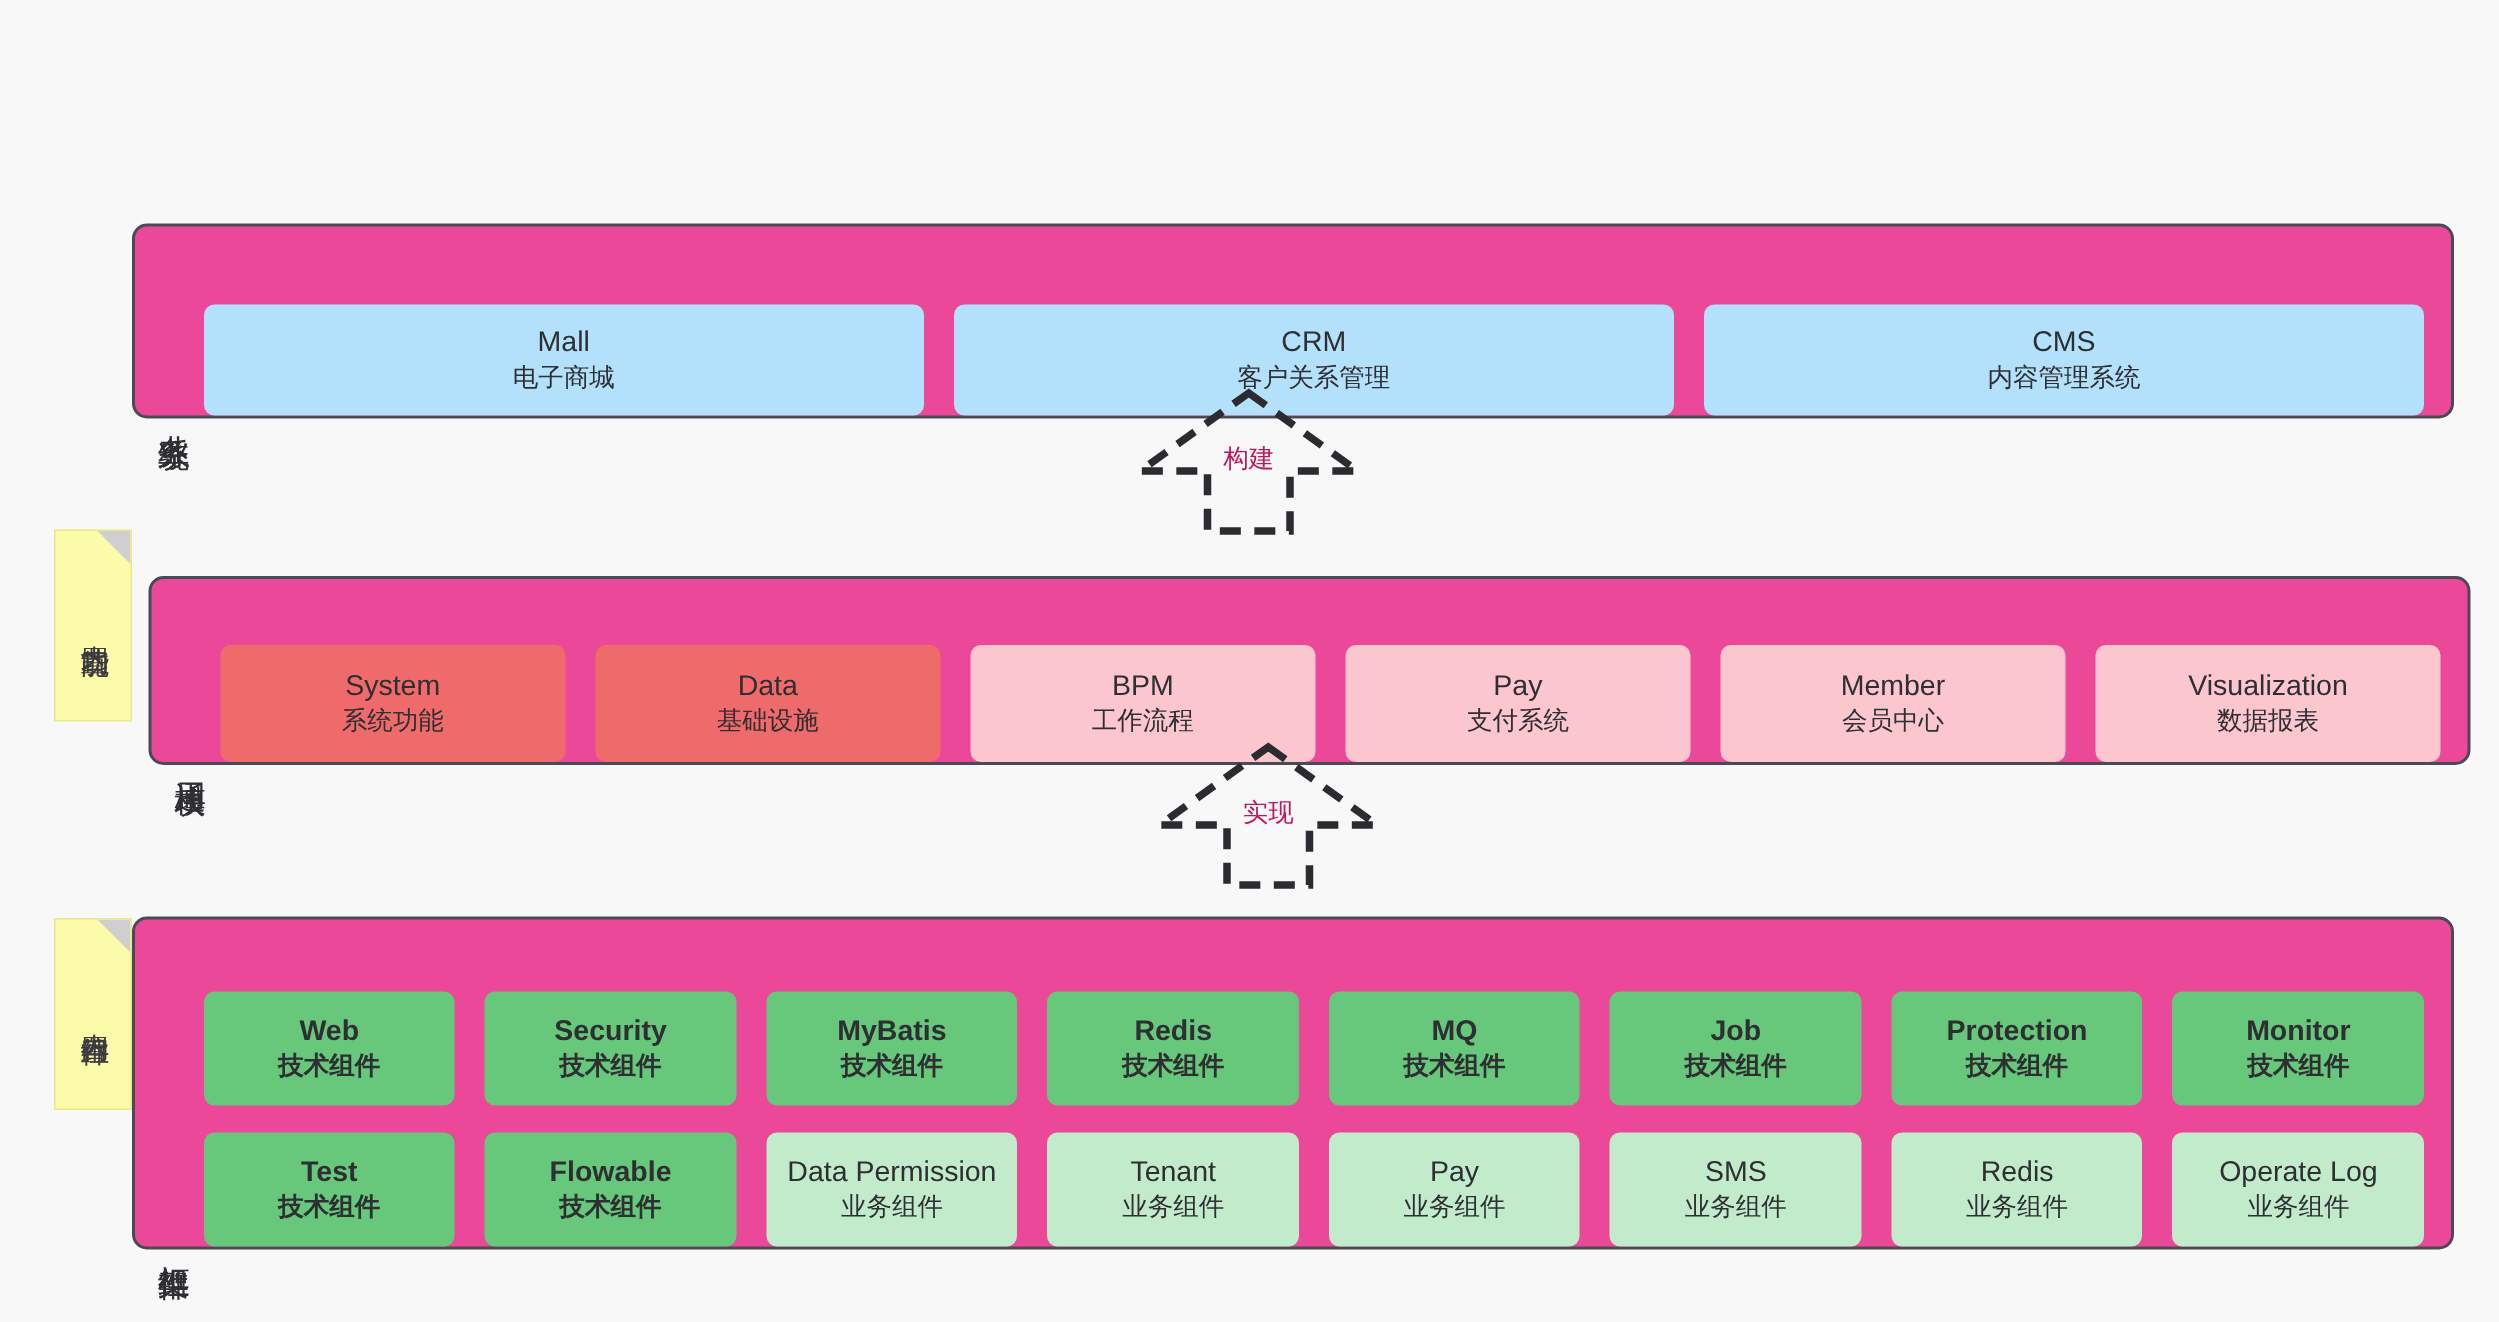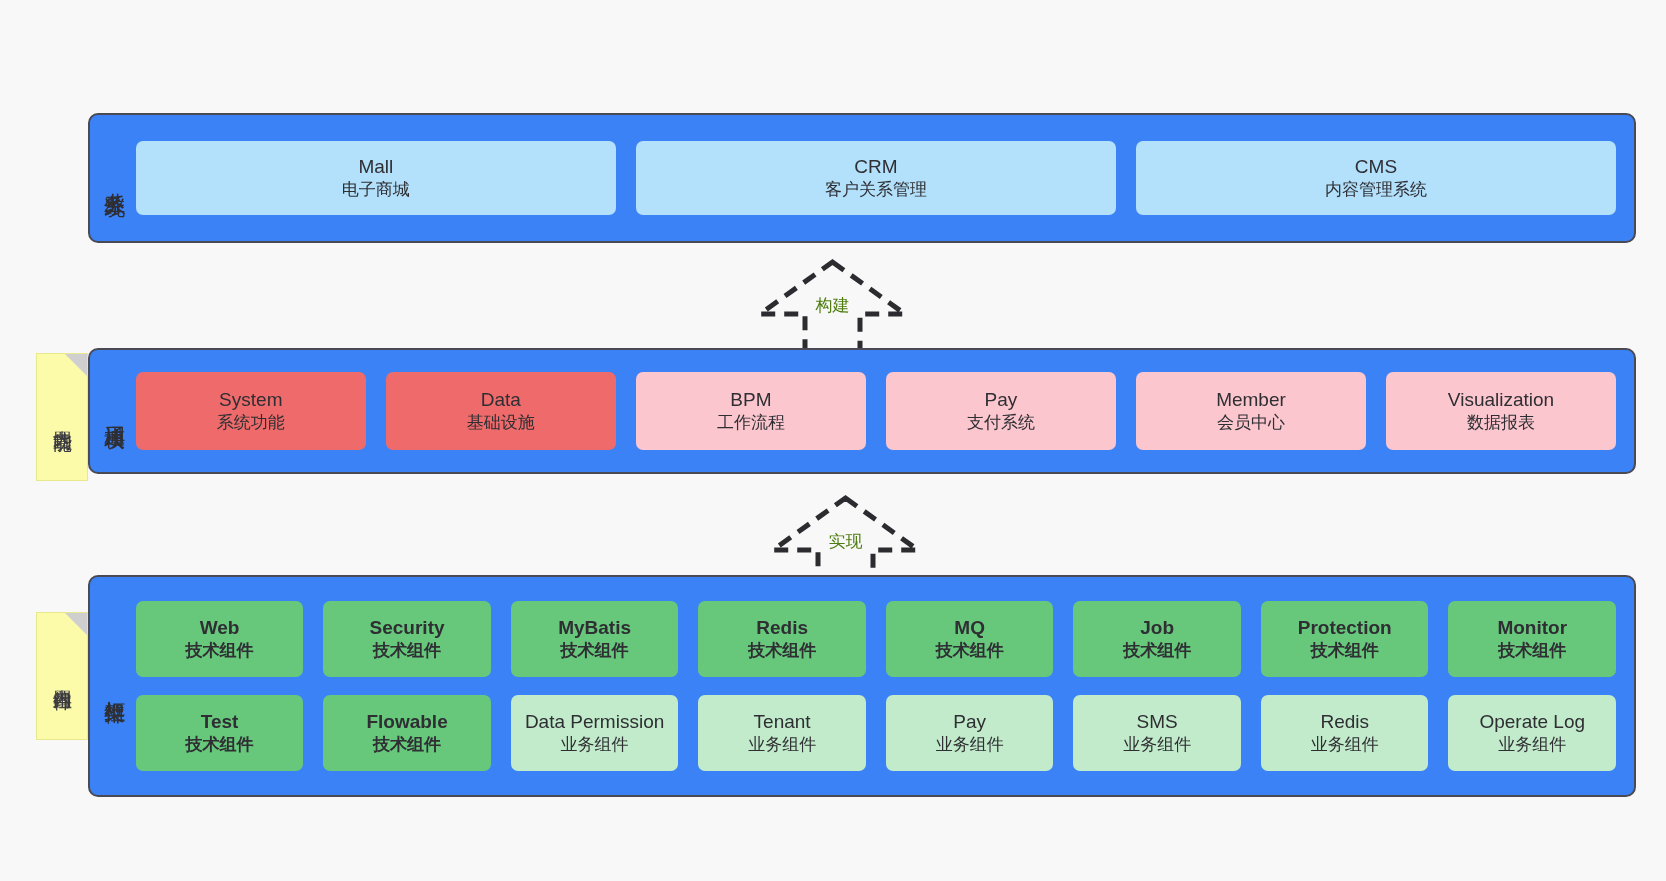--- a/index.html
+++ b/index.html
@@ -19,26 +19,27 @@
   .canvas {
     position: absolute;
     inset: 0;
     background: #f8f8f8;
   }
 
   
   .layer {
     position: absolute;
     box-sizing: border-box;
-    background: #3b82f6;
+    background: #ec4899;
     border: 2px solid #4a4a55;
     border-radius: 10px;
     display: flex;
     flex-direction: row;
-    align-items: center;
+    align-items: flex-end;
+    margin-top: 36px;
   }
   .layer-title {
     flex: 0 0 auto;
     writing-mode: vertical-rl;
     text-orientation: upright;
     font-size: 21px;
     line-height: 1.18;
     letter-spacing: 1px;
     color: #2e2e33;
     display: flex;
@@ -86,21 +87,21 @@
   }
 
   .c-blue       { background: #b3e0fb; }
   .c-red        { background: #ef6b6b; }
   .c-pink       { background: #fbc6ce; }
   .c-green      { background: #67c87c; font-weight: bold; }
   .c-lightgreen { background: #c2ebcb; }
 
   
   #layer-business { left: 88px;  top: 113px; width: 1548px; height: 130px; }
-  #layer-module   { left: 88px;  top: 348px; width: 1548px; height: 126px; }
+  #layer-module   { left: 99px;  top: 348px; width: 1548px; height: 126px; }
   #layer-frame    { left: 88px;  top: 575px; width: 1548px; height: 222px; }
 
   #layer-business .box-row { height: 74px; }
   #layer-module   .box-row { height: 78px; }
   #layer-frame    .box-row { height: 76px; }
 
   
   .sticky {
     position: absolute;
     box-sizing: border-box;
@@ -136,21 +137,21 @@
     position: absolute;
     user-select: none;
   }
   .connector svg { display: block; }
   .connector .conn-label {
     position: absolute;
     left: 50%;
     transform: translateX(-50%);
     top: 36px;
     font-size: 17px;
-    color: #4d7c0f;
+    color: #be185d;
     background: transparent;
     white-space: nowrap;
   }
   #connector-build  { left: 755px; top: 258px; width: 155px; height: 100px; }
   #connector-impl   { left: 768px; top: 494px; width: 155px; height: 100px; }
 </style>
 </head>
 <body>
 
 <div class="canvas">

